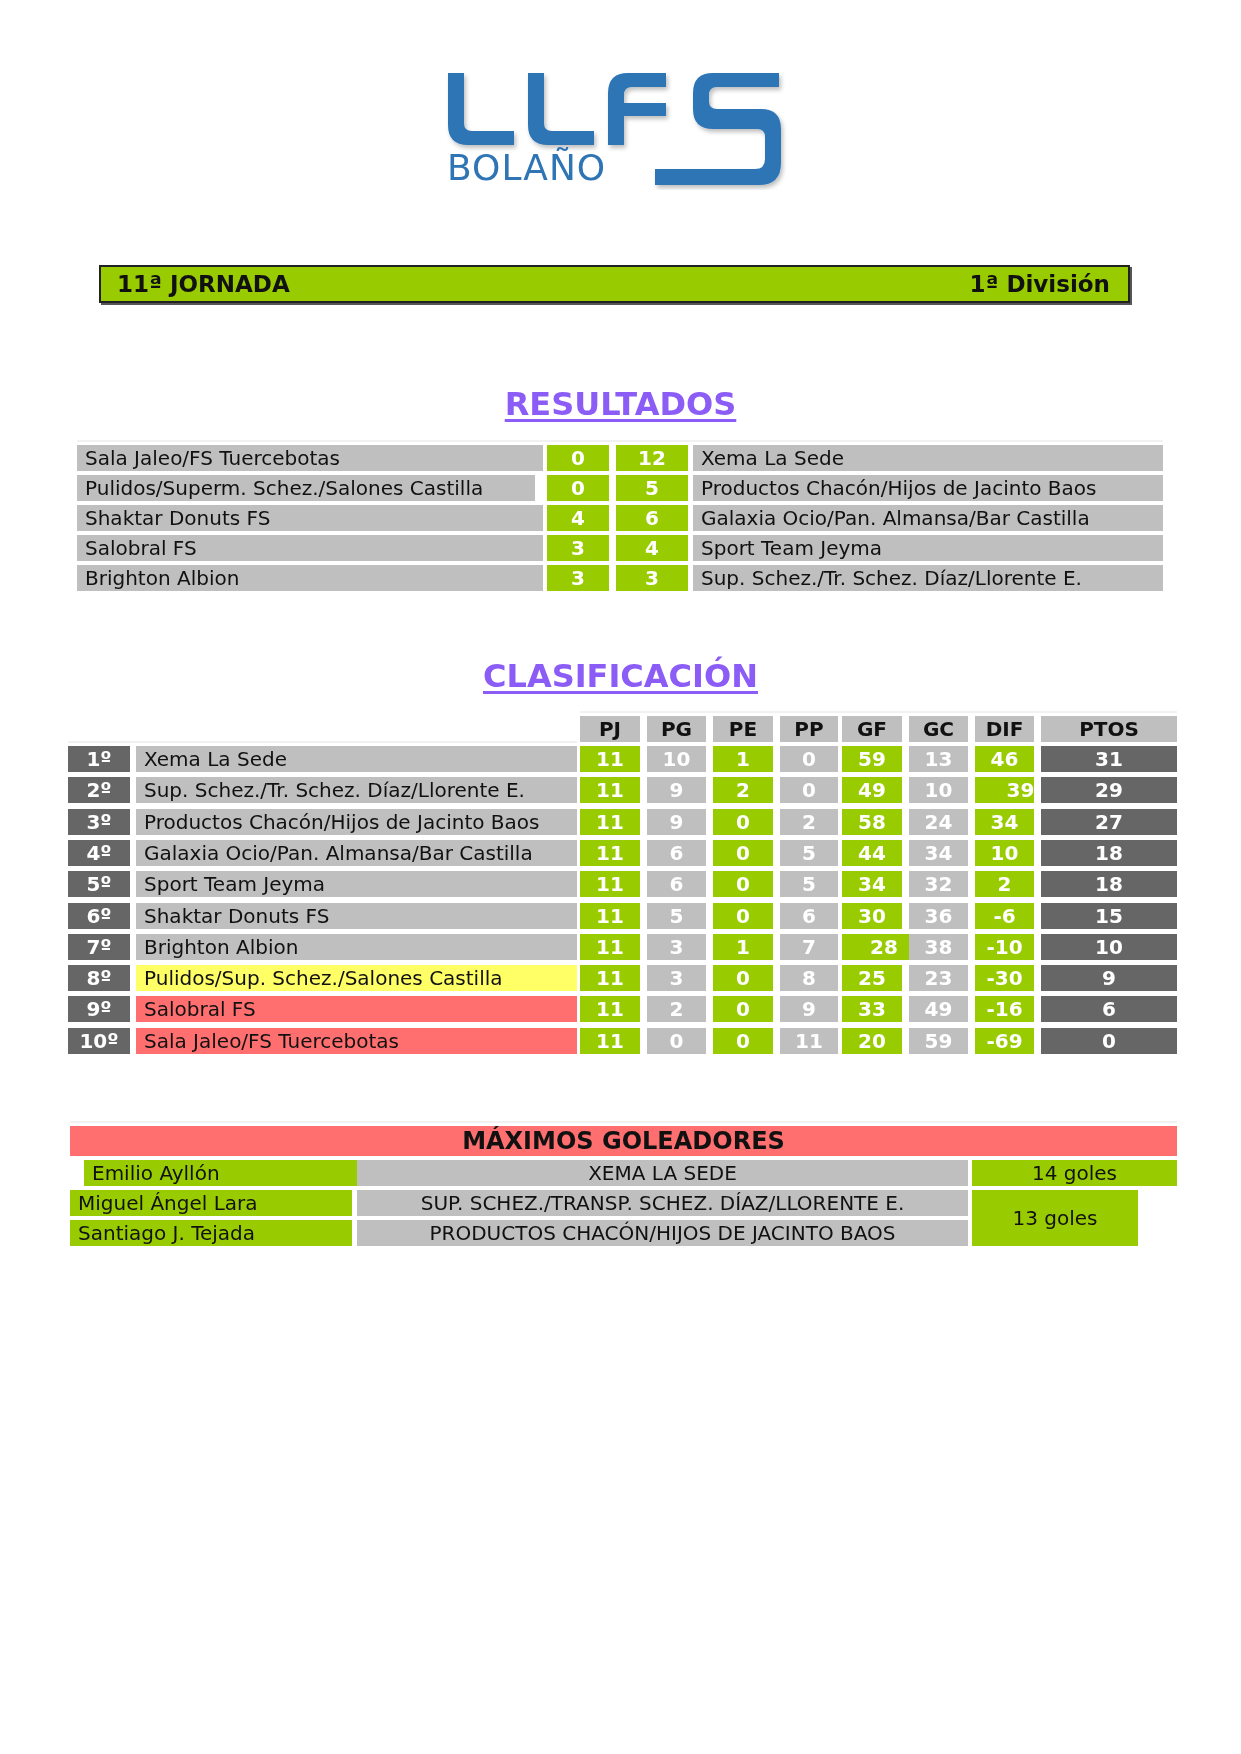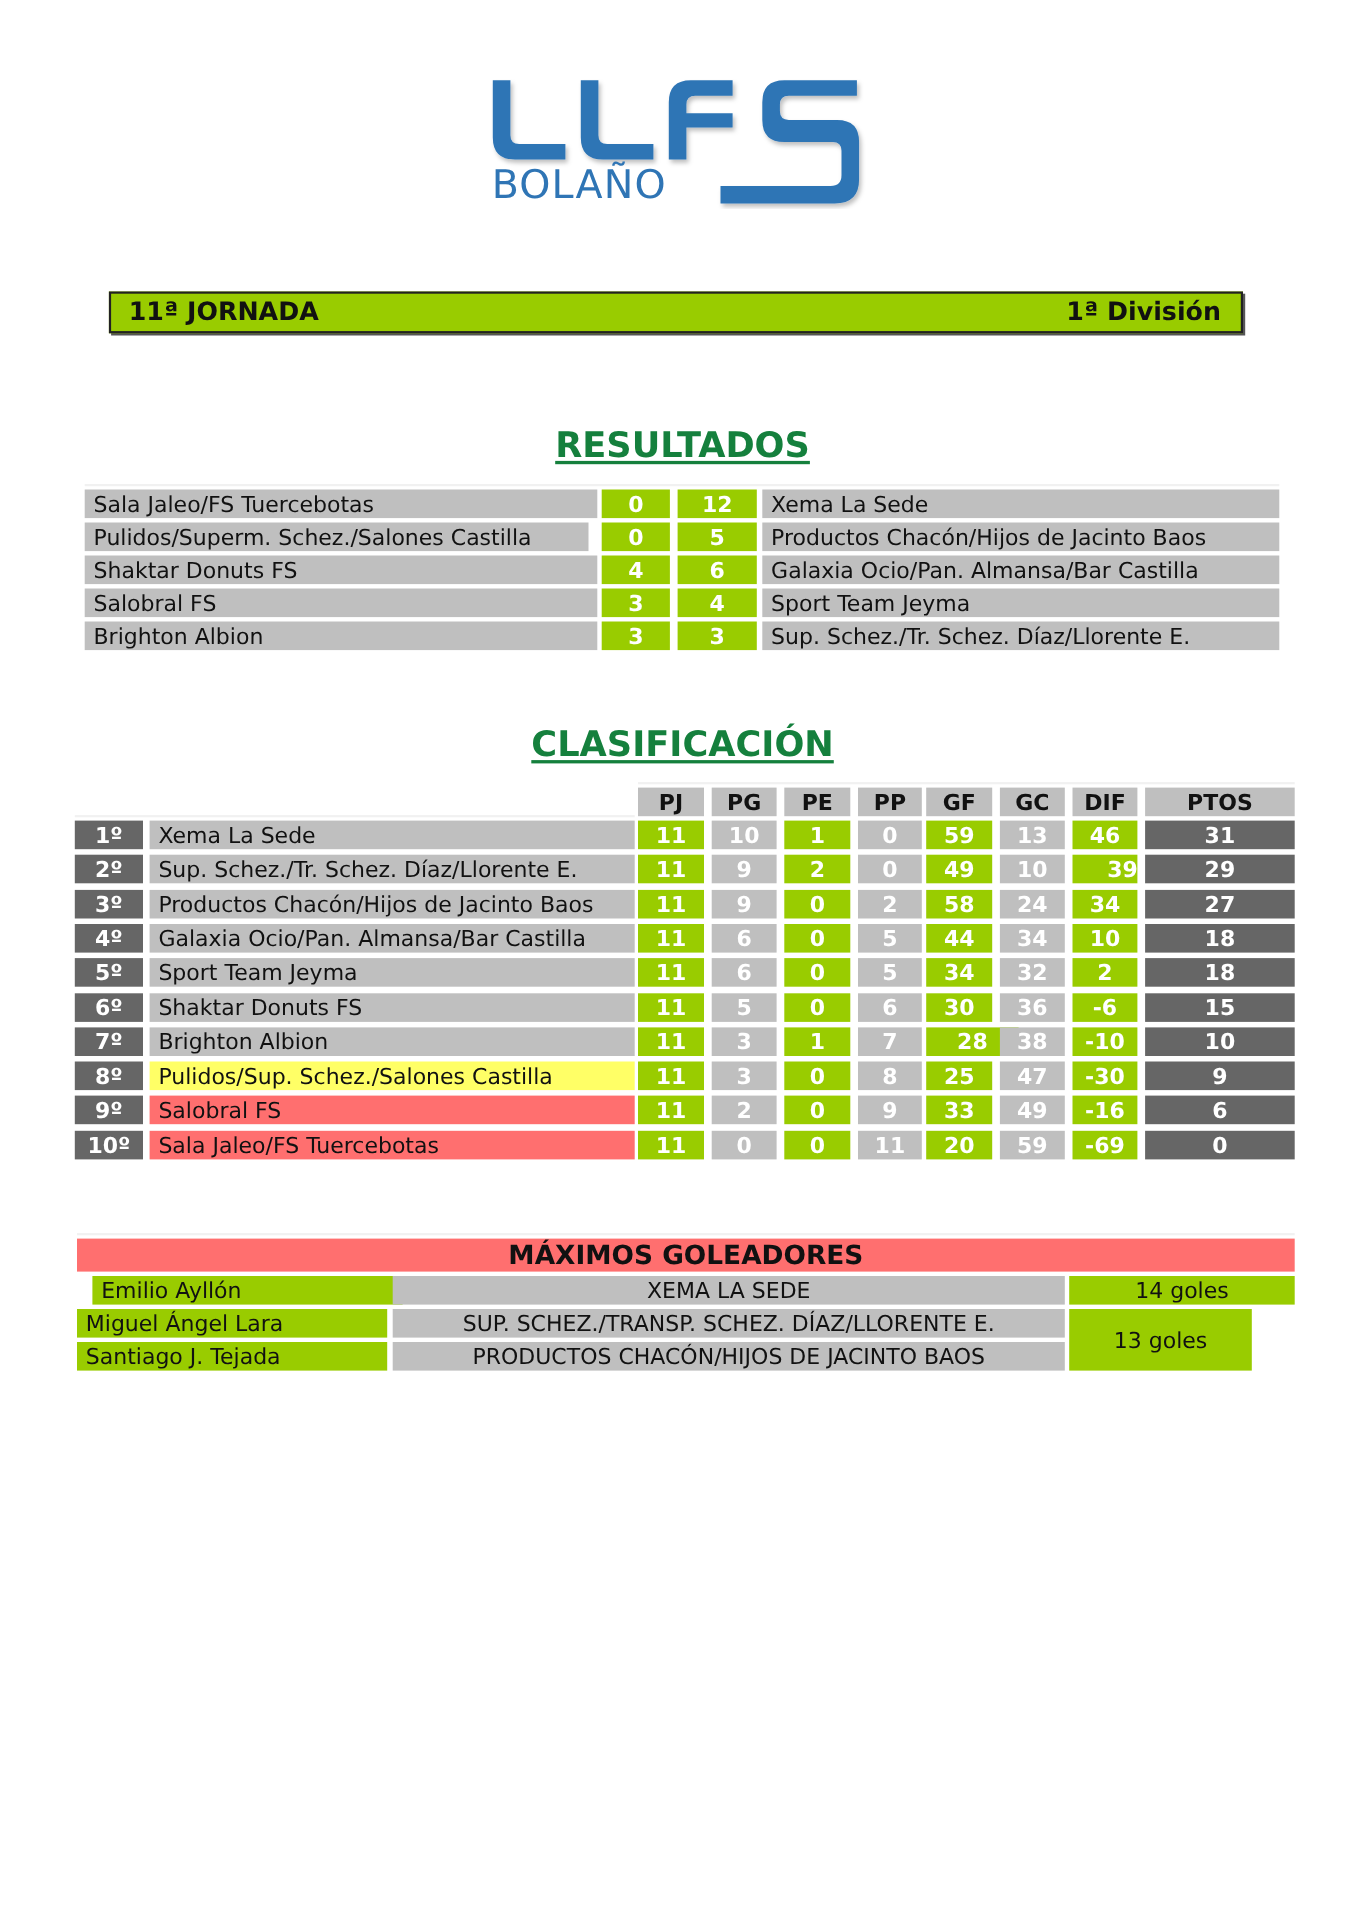--- a/index.html
+++ b/index.html
@@ -1,20 +1,20 @@
 <!DOCTYPE html>
 <html><head>
 <meta charset="utf-8">
 <style>
   * { box-sizing: border-box; margin: 0; padding: 0; }
   body { width: 1241px; height: 1754px; background: #ffffff; position: relative; font-family: "DejaVu Sans", sans-serif; overflow: hidden; }
   .abs { position: absolute; }
   .logo { left: 443px; top: 70px; width: 355px; height: 120px; }
   .jornada-bar { left: 99px; top: 265px; width: 1031px; height: 38px; background: #99cc00; border: 2px solid #222; box-shadow: 2px 2px 0 #555; display: flex; justify-content: space-between; align-items: center; padding: 0 18px 0 16px; font-weight: bold; font-size: 23px; color: #111; }
-  .section-title { left: 0; width: 1241px; text-align: center; font-weight: bold; font-size: 32px; color: #15803d; text-decoration: underline; text-underline-offset: 4px; }
+  .section-title { left: 0; width: 1241px; text-align: center; font-weight: bold; font-size: 32px; color: #8b5cf6; text-decoration: underline; text-underline-offset: 4px; }
   .cell { position: absolute; height: 26px; display: flex; align-items: center; font-size: 20px; white-space: nowrap; overflow: hidden; }
   .grey { background: #bfbfbf; color: #111; }
   .green { background: #99cc00; color: #fff; font-weight: bold; justify-content: center; }
   .green-dark { background: #99cc00; color: #111; }
   .lgrey { background: #bfbfbf; color: #fff; font-weight: bold; justify-content: center; }
   .dark { background: #666666; color: #fff; font-weight: bold; justify-content: center; }
   .yellow { background: #ffff66; color: #111; }
   .red { background: #ff6f6f; color: #111; }
   .hdr { background: #bfbfbf; color: #111; font-weight: bold; justify-content: center; }
   .txt { padding-left: 8px; }
@@ -158,21 +158,21 @@
     <div class="cell lgrey" style="left:909px;top:933.8px;width:59px;">38</div>
     <div class="cell green" style="left:975px;top:933.8px;width:59px;">-10</div>
     <div class="cell dark" style="left:1041px;top:933.8px;width:136px;">10</div>
     <div class="cell dark" style="left:68px;top:965.1px;width:62px;">8º</div>
     <div class="cell yellow txt" style="left:136px;top:965.1px;width:441px;">Pulidos/Sup. Schez./Salones Castilla</div>
     <div class="cell green" style="left:580px;top:965.1px;width:60px;">11</div>
     <div class="cell lgrey" style="left:647px;top:965.1px;width:59px;">3</div>
     <div class="cell green" style="left:713px;top:965.1px;width:60px;">0</div>
     <div class="cell lgrey" style="left:780px;top:965.1px;width:58px;">8</div>
     <div class="cell green" style="left:842px;top:965.1px;width:60px;">25</div>
-    <div class="cell lgrey" style="left:909px;top:965.1px;width:59px;">47</div>
+    <div class="cell lgrey" style="left:909px;top:965.1px;width:59px;">23</div>
     <div class="cell green" style="left:975px;top:965.1px;width:59px;">-30</div>
     <div class="cell dark" style="left:1041px;top:965.1px;width:136px;">9</div>
     <div class="cell dark" style="left:68px;top:996.4px;width:62px;">9º</div>
     <div class="cell red txt" style="left:136px;top:996.4px;width:441px;">Salobral FS</div>
     <div class="cell green" style="left:580px;top:996.4px;width:60px;">11</div>
     <div class="cell lgrey" style="left:647px;top:996.4px;width:59px;">2</div>
     <div class="cell green" style="left:713px;top:996.4px;width:60px;">0</div>
     <div class="cell lgrey" style="left:780px;top:996.4px;width:58px;">9</div>
     <div class="cell green" style="left:842px;top:996.4px;width:60px;">33</div>
     <div class="cell lgrey" style="left:909px;top:996.4px;width:59px;">49</div>

